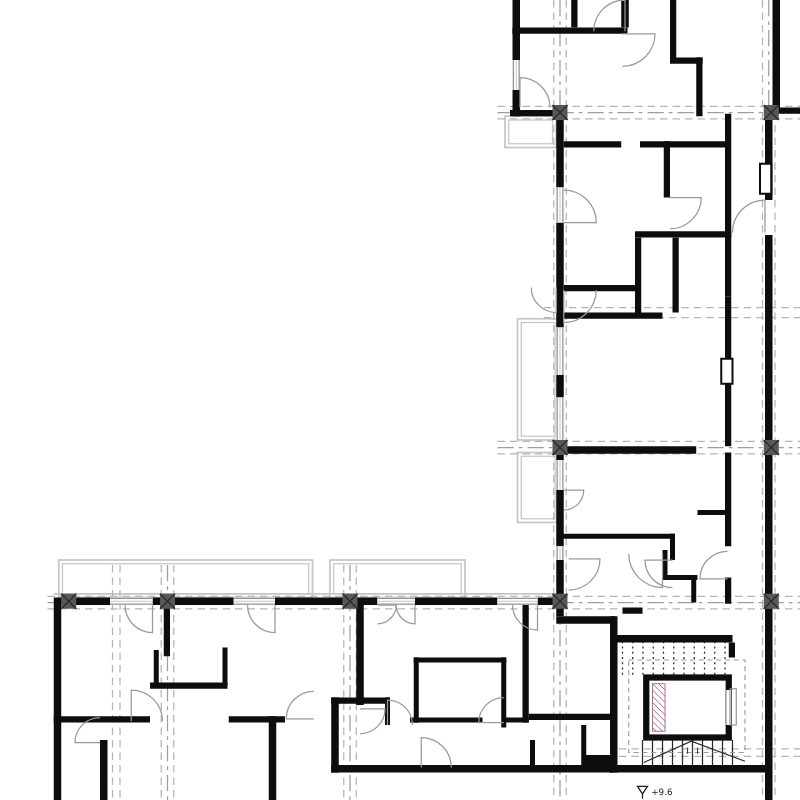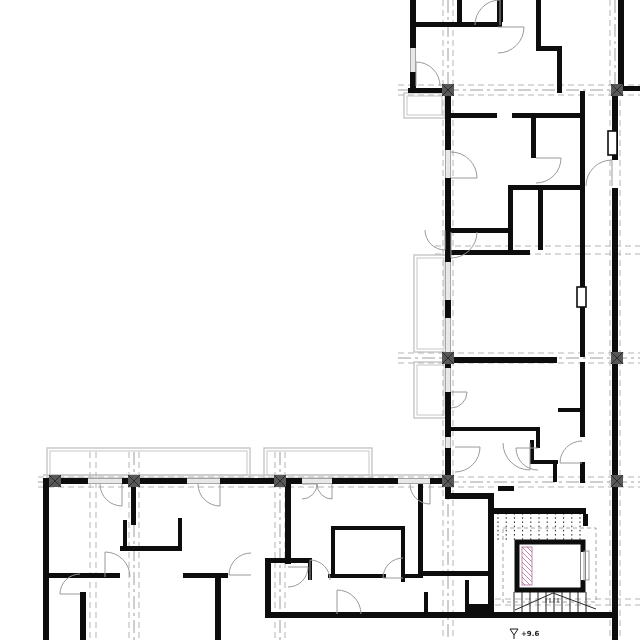--- a/index.html
+++ b/index.html
@@ -1,16 +1,16 @@
 <!DOCTYPE html>
 <html><head>
 <meta charset="utf-8">
 <style>
   html,body{margin:0;padding:0;background:#ffffff;}
-  #stage{position:relative;width:640px;height:640px;background:#ffffff;overflow:hidden;font-weight:bold;}
+  #stage{position:relative;width:640px;height:640px;background:#ffffff;overflow:hidden;}
   svg{display:block;}
   text{font-family:"DejaVu Sans",sans-serif;}
 </style>
 </head>
 <body>
 
 <div id="stage">
   <svg id="plan" width="640" height="640" viewBox="0 0 640 640" xmlns="http://www.w3.org/2000/svg">
     <g id="g-balconies">
         <rect x="47" y="448" width="203" height="30" fill="none" stroke="#c6c6c6" stroke-width="1.4"></rect>

